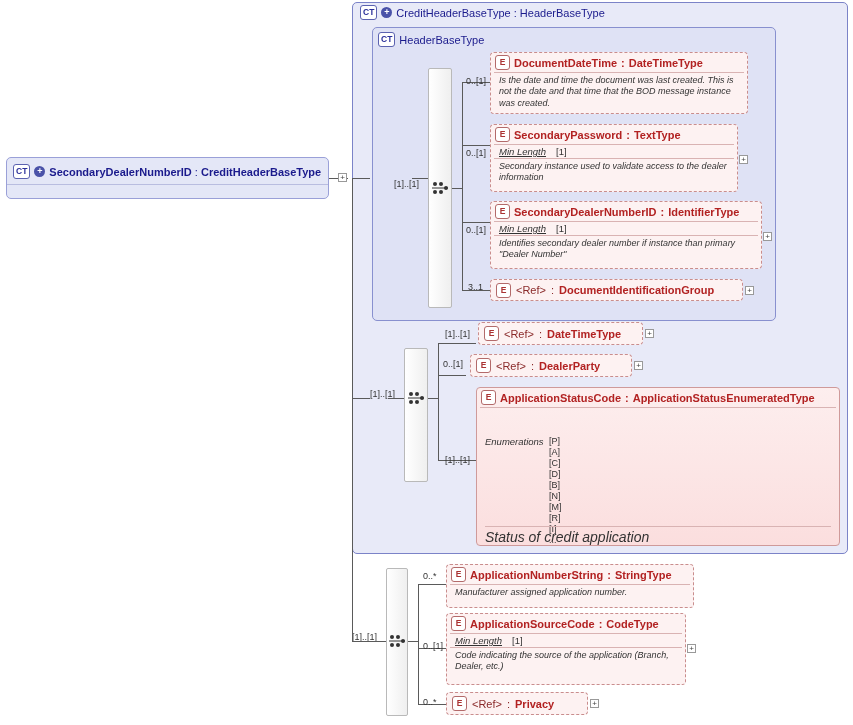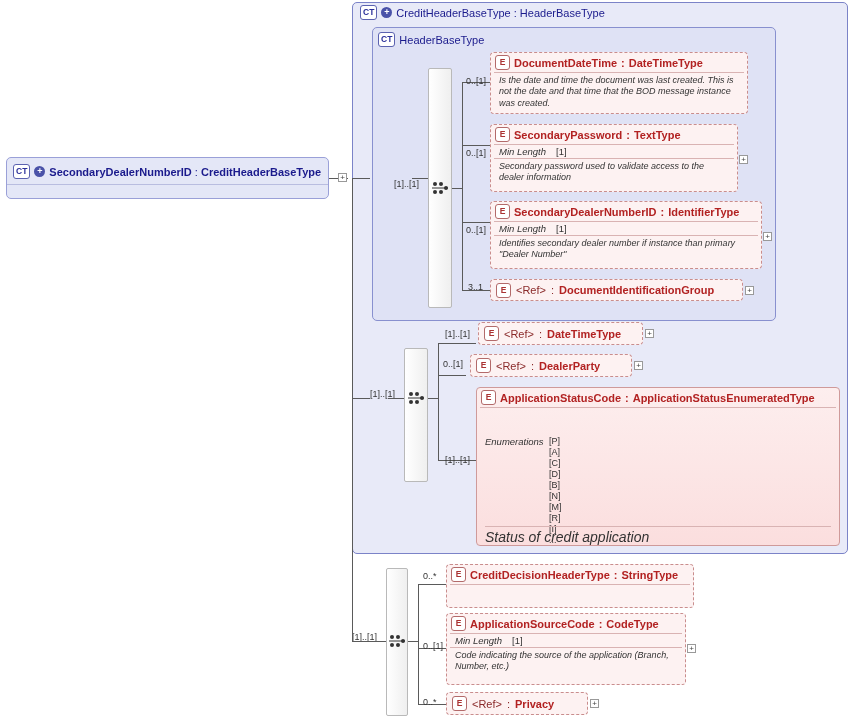--- a/index.html
+++ b/index.html
@@ -113,21 +113,21 @@
     font-size: 11px;
   }
   .node-el .sep { height: 1px; background: #d9b3b3; margin: 0 3px; }
   .node-el .facet {
     display: flex;
     gap: 10px;
     padding: 1px 8px;
     font-size: 9.5px;
     color: #333;
   }
-  .node-el .facet .fname { font-style: italic; }
+  .node-el .facet .fname { font-style: italic; text-decoration: underline; }
   .node-el .doc {
     padding: 2px 8px 3px 8px;
     font-size: 9px;
     font-style: italic;
     color: #333;
     line-height: 1.25;
   }
   .node-ref {
     border: 1px dashed #c98d8d;
     background: #fdf2f2;
@@ -307,21 +307,21 @@
       <span class="el-name">SecondaryPassword</span>
         <span class="el-type"> : </span>
         <span class="el-type">TextType</span>
     </div>
     <div class="sep"></div>
     <div class="facet">
       <span class="fname">Min Length</span>
       <span>[1]</span>
     </div>
     <div class="sep"></div>
-    <div class="doc">Secondary password used to validate access to the dealer information</div>
+    <div class="doc">Secondary instance used to validate access to the dealer information</div>
   </div>
   <div class="abs expander" style="left:739px; top:155px;"><span>+</span></div>
 
   <div class="abs card" style="left:466px; top:225px;">0..[1]</div>
   <div class="abs node-el" style="left:490px; top:201px; width:272px; height:68px;">
     <div class="el-head">
       <span class="badge-e">
           <span>E</span>
         </span>
       <span class="el-name">SecondaryDealerNumberID</span>
@@ -400,44 +400,45 @@
     <div class="abs" style="left:8px; right:8px; top:138px; height:1px; background:#d9b3b3;"></div>
     <div class="abs" style="left:8px; top:141px; font-size:14px; font-style:italic; color:#333;">Status of credit application</div>
   </div>
 
   <div class="abs card" style="left:423px; top:571px;">0..*</div>
   <div class="abs node-el" style="left:446px; top:564px; width:248px; height:44px;">
     <div class="el-head">
       <span class="badge-e">
           <span>E</span>
         </span>
-      <span class="el-name">CreditDecisionHeaderType</span>
+      <span class="el-name">ApplicationNumberString</span>
         <span class="el-type"> : </span>
         <span class="el-type">StringType</span>
     </div>
     <div class="sep"></div>
+    <div class="doc">Manufacturer assigned application number.</div>
   </div>
 
   <div class="abs card" style="left:423px; top:641px;">0..[1]</div>
   <div class="abs node-el" style="left:446px; top:613px; width:240px; height:72px;">
     <div class="el-head">
       <span class="badge-e">
           <span>E</span>
         </span>
       <span class="el-name">ApplicationSourceCode</span>
         <span class="el-type"> : </span>
         <span class="el-type">CodeType</span>
     </div>
     <div class="sep"></div>
     <div class="facet">
       <span class="fname">Min Length</span>
       <span>[1]</span>
     </div>
     <div class="sep"></div>
-    <div class="doc">Code indicating the source of the application (Branch, Number, etc.)</div>
+    <div class="doc">Code indicating the source of the application (Branch, Dealer, etc.)</div>
   </div>
   <div class="abs expander" style="left:687px; top:644px;"><span>+</span></div>
 
   <div class="abs card" style="left:423px; top:697px;">0..*</div>
   <div class="abs node-ref" style="left:446px; top:692px; width:142px; height:23px;">
     <span class="badge-e">
         <span>E</span>
       </span>
     <span class="ref-lbl">&lt;Ref&gt;</span>
     <span class="ref-lbl"> : </span>

